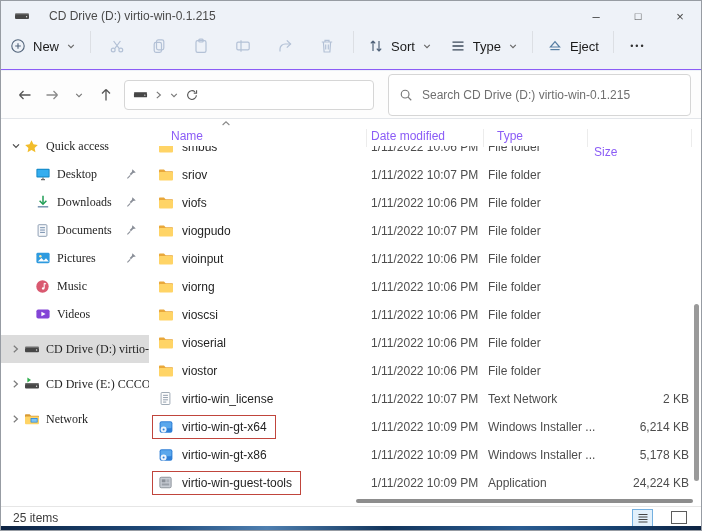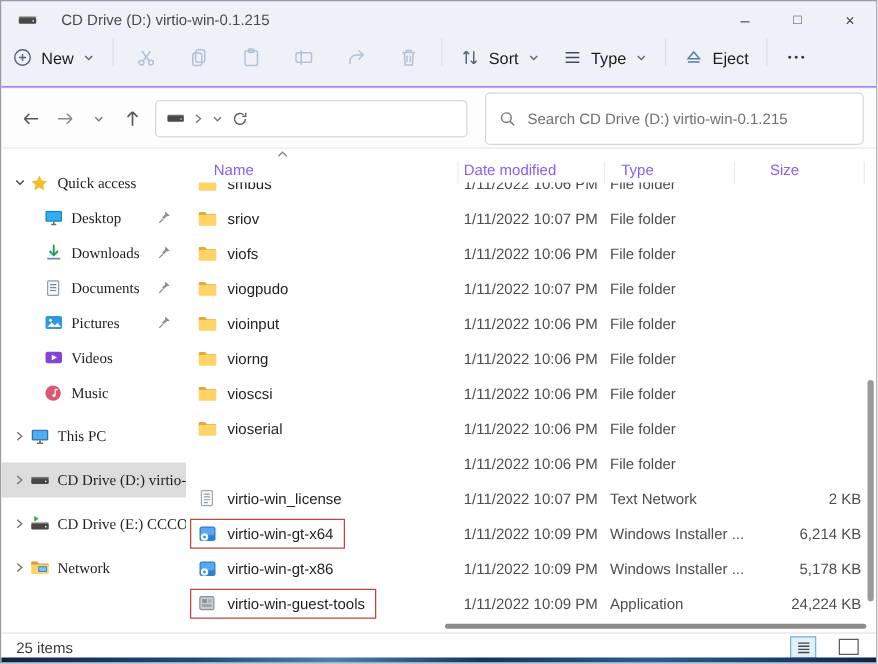--- a/index.html
+++ b/index.html
@@ -43,21 +43,21 @@
   .sidebar-item.indent1 { padding-left:34px; }
   .sidebar-item .ic { width:22px; display:flex; align-items:center; flex:0 0 22px; }
   .sidebar-item .lbl { overflow:hidden; color:#1f1f1f; }
   .pin { position:absolute; right:12px; top:8px; }
 
   
   .filelist { position:absolute; left:148px; top:0; right:8px; height:100%; overflow:hidden; }
   .sort-caret { position:absolute; left:72px; top:1px; }
   .list-header { position:absolute; top:8px; left:0; right:0; height:20px; color:#8b5cf6; }
   .list-header span { position:absolute; top:2px; }
-  .h-name { left:22px; } .h-date { left:222px; } .h-type { left:320px;margin-left:28px; } .h-size { left:467px; }
+  .h-name { left:22px; } .h-date { left:222px; } .h-type { left:320px;margin-left:28px; } .h-size { left:445px;margin-top:16px; }
   .colsep { position:absolute; top:2px; width:1px; height:18px; background:#ececec; }
   .rows { position:absolute; top:27px; left:0; right:0; bottom:0; overflow:hidden; }
   .row { height:28px; position:relative; }
   .row.clipped { margin-top:-13px; }
   .name-cell { position:absolute; left:3px; top:50%; transform:translateY(-50%); display:flex; align-items:center; gap:8px; padding:3px 8px 3px 5px; border:1px solid transparent;justify-content:center; }
   .name-cell.hl { border-color:#c0453c; }
   .name-cell .ic { width:16px; height:16px; display:flex; }
   .fname { white-space:nowrap; color:#1f1f1f; }
   .cell { position:absolute; top:50%; transform:translateY(-50%); color:#4d4d4d; white-space:nowrap; }
   .c-date { left:222px; } .c-type { left:339px; } .c-size { left:420px; width:120px; text-align:right; }
@@ -336,52 +336,37 @@
           <span class="lbl">Pictures</span>
           <span class="pin">
             <svg width="11" height="11" viewBox="0 0 11 11">
               <path d="M6.4 1.2l3.4 3.4-2.6.5-2.2 2.2-1.3-1.3 2.2-2.2z" fill="#8a8f98"></path>
               <path d="M4.3 7.4L1.4 10.3" stroke="#8a8f98" stroke-width="1.1" fill="none"></path>
             </svg>
           </span>
         </div>
         <div class="sidebar-item indent1">
           <span class="ic">
-            <svg width="16" height="16" viewBox="0 0 16 16">
-              <rect x="1.4" y="3.4" width="13.2" height="9.2" rx="1.8" fill="#8345d6"></rect>
-              <path d="M6.4 5.8l4.2 2.2-4.2 2.2z" fill="#fff"></path>
-            </svg>
-          </span>
-          <span class="lbl">Videos</span>
-        </div>
-        <div class="sidebar-item indent1">
-          <span class="ic">
             <svg width="15" height="15" viewBox="0 0 16 16">
               <circle cx="8" cy="8" r="6.6" fill="#d95970"></circle>
               <path d="M9.8 4.6v5.2" stroke="#fff" stroke-width="1.1"></path>
               <circle cx="8.7" cy="10" r="1.3" fill="#fff"></circle>
               <path d="M9.8 4.6l2 .7" stroke="#fff" stroke-width="1.1"></path>
             </svg>
           </span>
           <span class="lbl">Music</span>
         </div>
-        <div class="sidebar-item gap">
-          <span class="tree-chev">
-            <svg width="9" height="10" viewBox="0 0 9 10" fill="none" stroke="#7a7a7a" stroke-width="1.2">
-              <path d="M2.8 1.8L6.4 5 2.8 8.2"></path>
-            </svg>
-          </span>
+        <div class="sidebar-item indent1">
           <span class="ic">
             <svg width="16" height="16" viewBox="0 0 16 16">
-              <rect x="1.4" y="2.8" width="13.2" height="8.6" rx="1" fill="#3a6ea5"></rect>
-              <rect x="2.4" y="3.8" width="11.2" height="6.6" fill="#4faef2"></rect>
-              <path d="M5.6 13.6h4.8M8 11.4v2.2" stroke="#6b6b6b" stroke-width="1.2" fill="none"></path>
-            </svg>
-          </span>
-          <span class="lbl">This PC</span>
+              <rect x="1.4" y="3.4" width="13.2" height="9.2" rx="1.8" fill="#8345d6"></rect>
+              <path d="M6.4 5.8l4.2 2.2-4.2 2.2z" fill="#fff"></path>
+            </svg>
+          </span>
+          <span class="lbl">Videos</span>
         </div>
         <div class="sidebar-item selected gap">
           <span class="tree-chev">
             <svg width="9" height="10" viewBox="0 0 9 10" fill="none" stroke="#7a7a7a" stroke-width="1.2">
               <path d="M2.8 1.8L6.4 5 2.8 8.2"></path>
             </svg>
           </span>
           <span class="ic">
             <svg width="16" height="16" viewBox="0 0 16 16">
               <rect x="1" y="5.6" width="14" height="2" rx="1" fill="#6e6e6e"></rect>
@@ -548,20 +533,29 @@
                   <rect x="1" y="5" width="14" height="8.6" rx="1" fill="#ffd466"></rect>
                 </svg>
               </span>
               <span class="fname">vioserial</span>
             </div>
             <div class="cell c-date">1/11/2022 10:06 PM</div>
             <div class="cell c-type">File folder</div>
             <div class="cell c-size"></div>
           </div>
           <div class="row">
+            <div class="name-cell">
+              <span class="ic">
+                <svg width="16" height="16" viewBox="0 0 16 16">
+                  <path d="M1 3.6c0-.6.4-1 1-1h4l1.6 1.7H14c.6 0 1 .4 1 1v.7H1z" fill="#e9a83b"></path>
+                  <rect x="1" y="5" width="14" height="8.6" rx="1" fill="#ffd466"></rect>
+                </svg>
+              </span>
+              <span class="fname">viostor</span>
+            </div>
             <div class="cell c-date">1/11/2022 10:06 PM</div>
             <div class="cell c-type">File folder</div>
             <div class="cell c-size"></div>
           </div>
           <div class="row">
             <div class="name-cell">
               <span class="ic">
                 <svg width="15" height="15" viewBox="0 0 16 16">
                   <rect x="3.3" y="1.6" width="9.4" height="12.8" rx="1" fill="#fdfdfd" stroke="#9aa5b1" stroke-width="1"></rect>
                   <path d="M5.4 4.6h5.2M5.4 7h5.2M5.4 9.4h5.2M5.4 11.8h3.4" stroke="#8b97a6" stroke-width="1" fill="none"></path>

